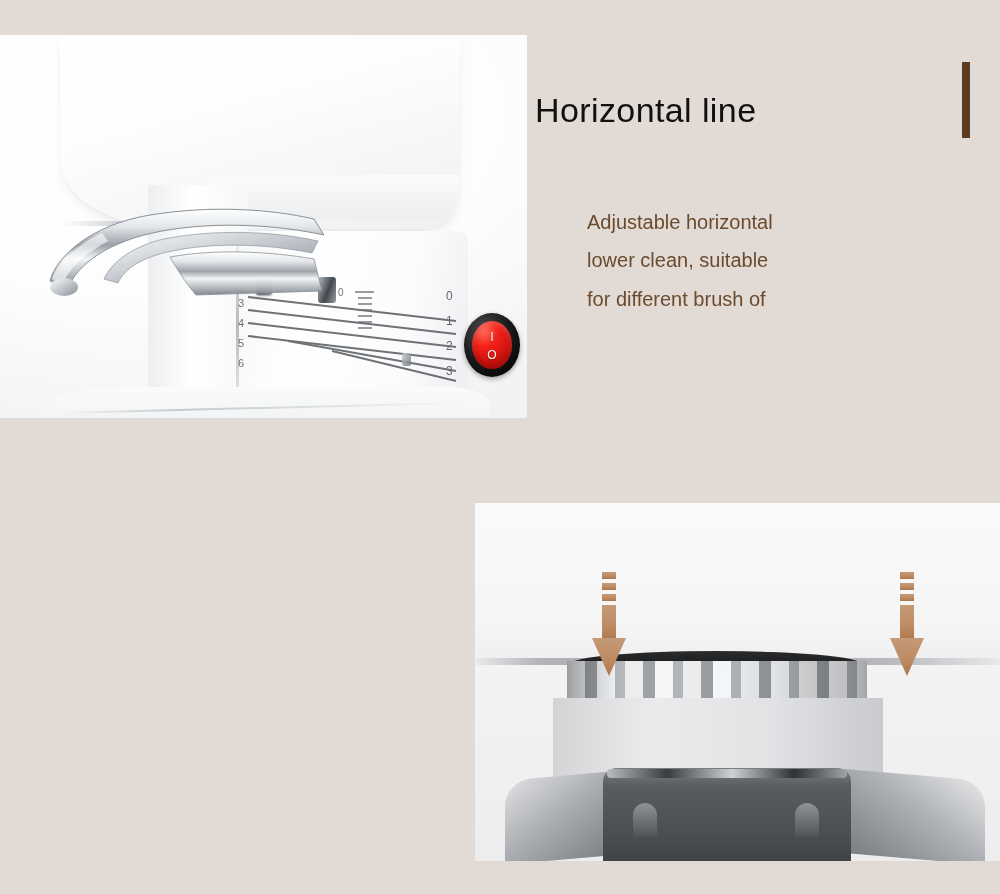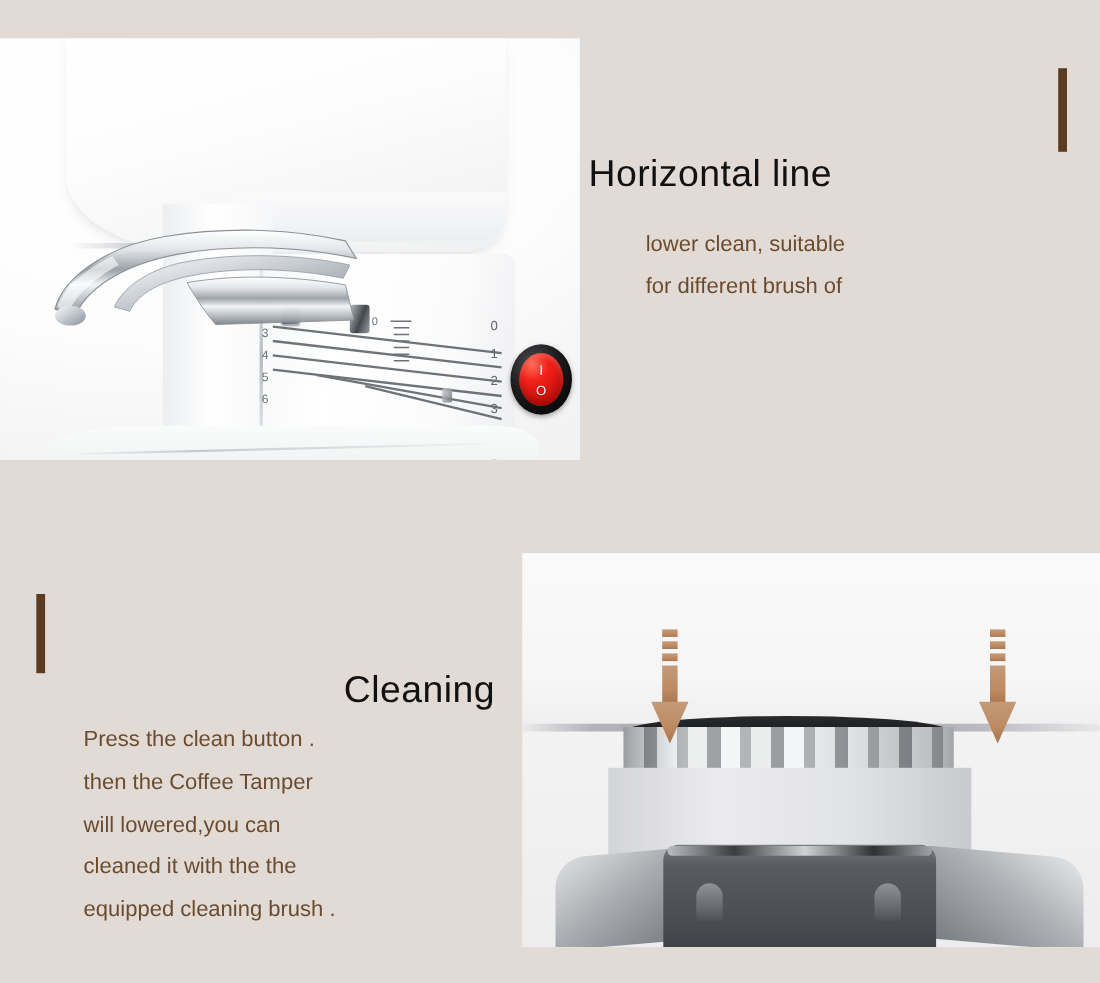--- a/index.html
+++ b/index.html
@@ -396,21 +396,21 @@
   
   .arrow {
     position: absolute;
     width: 34px; height: 108px;
   }
   .arrow.a1 { left: 117px; top: 69px; }
   .arrow.a2 { left: 415px; top: 69px; }
   .arrow svg { display:block; }
 
   
-  .nowrap { white-space: nowrap; margin-top: 48px; }
+  .nowrap { white-space: nowrap; }
 </style>
 </head>
 <body>
 
 <div class="page">
 
   <div class="top-strip"></div>
 
   <div class="photo-top">
     <div class="bg-soft"></div>
@@ -514,36 +514,26 @@
         <span class="sym on">I</span>
         <span class="sym off">O</span>
       </div>
     </div>
   </div>
 
   <div class="s1-text">
     <div class="s1-accent"></div>
     <div class="s1-title nowrap">Horizontal line</div>
     <div class="s1-body">
+      <div>Adjustable horizontal</div>
       <div>lower clean, suitable</div>
       <div>for different brush of</div>
     </div>
   </div>
 
-  <div class="s2-text">
-    <div class="s2-accent"></div>
-    <div class="s2-title nowrap">Cleaning</div>
-    <div class="s2-body">
-      <div>Press the clean button .</div>
-      <div>then the Coffee Tamper</div>
-      <div>will lowered,you can</div>
-      <div>cleaned it with the the</div>
-      <div>equipped cleaning brush .</div>
-    </div>
-  </div>
 
   <div class="photo-bot">
     <div class="bg-soft"></div>
     <div class="pb-top-body"></div>
     <div class="pb-underline"></div>
 
     <div class="tamper-top"></div>
     <div class="tamper-ring">
       <div class="tamper-ring-shade"></div>
       <div class="tamper-ring-band"></div>

